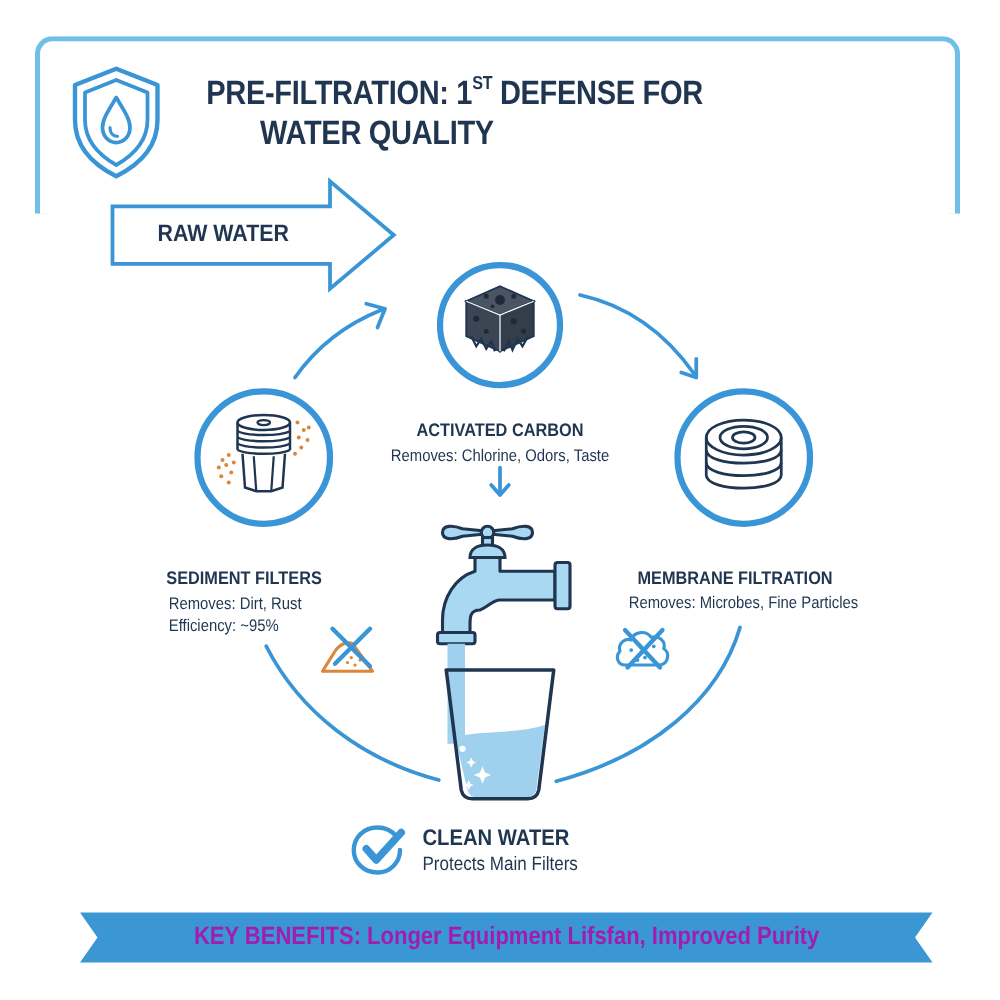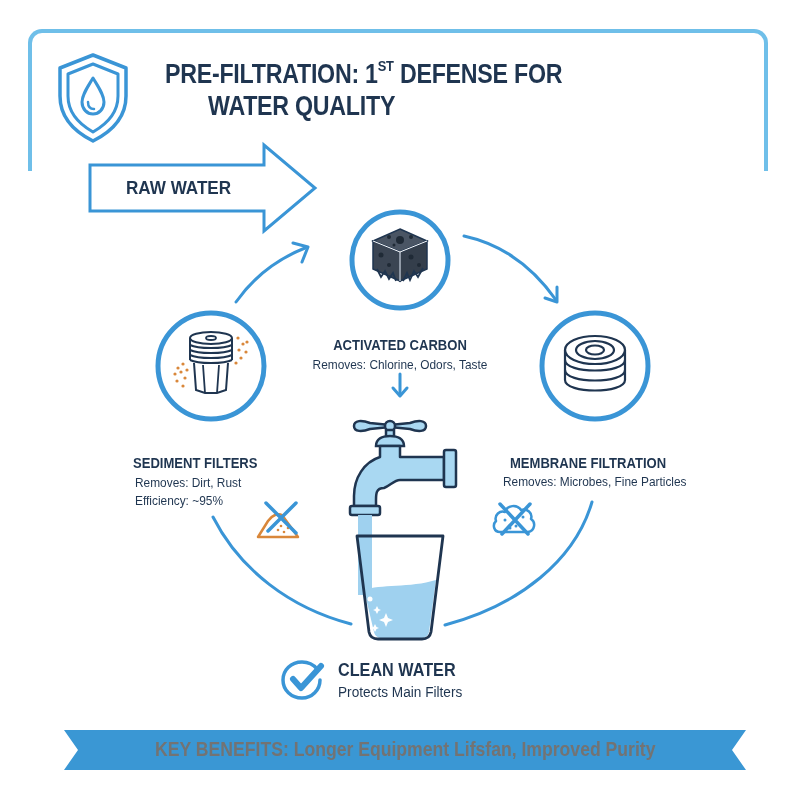--- a/index.html
+++ b/index.html
@@ -42,21 +42,21 @@
       position: absolute; left: 338px; top: 660px; font-weight: 700; font-size: 18px;
       color: #1f3550; white-space: nowrap; transform: scaleX(0.9); transform-origin: left top;
     }
     .clean-sub {
       position: absolute; left: 338px; top: 683px; font-size: 15.5px;
       color: #1f3550; white-space: nowrap; transform: scaleX(0.88); transform-origin: left top;
     }
     .banner-text {
       position: absolute; left: 65px; top: 729px; width: 680px; height: 40px;
       display: flex; align-items: center; justify-content: center;
-      color: #737373; font-weight: 700; font-size: 20px; white-space: nowrap;
+      color: #a21caf; font-weight: 700; font-size: 20px; white-space: nowrap;
     }
     .banner-text span { display: inline-block; transform: scaleX(0.88); }
   </style>
 </head>
 <body>
 
 <div class="header-frame"></div>
 
 <svg class="abs" style="left:56px;top:52px" width="74" height="92" viewBox="0 0 74 92">
   <path d="M37 3 L70 16 L70 44 C70 66 55 80 37 89 C19 80 4 66 4 44 L4 16 Z" fill="none" stroke="#3a95d6" stroke-width="3.5" stroke-linejoin="round"></path>

